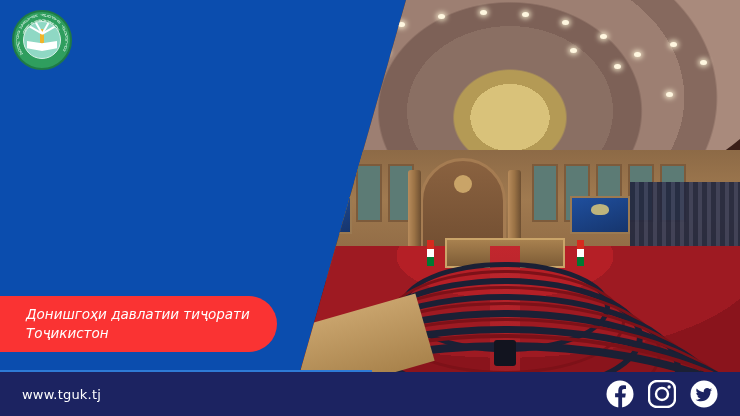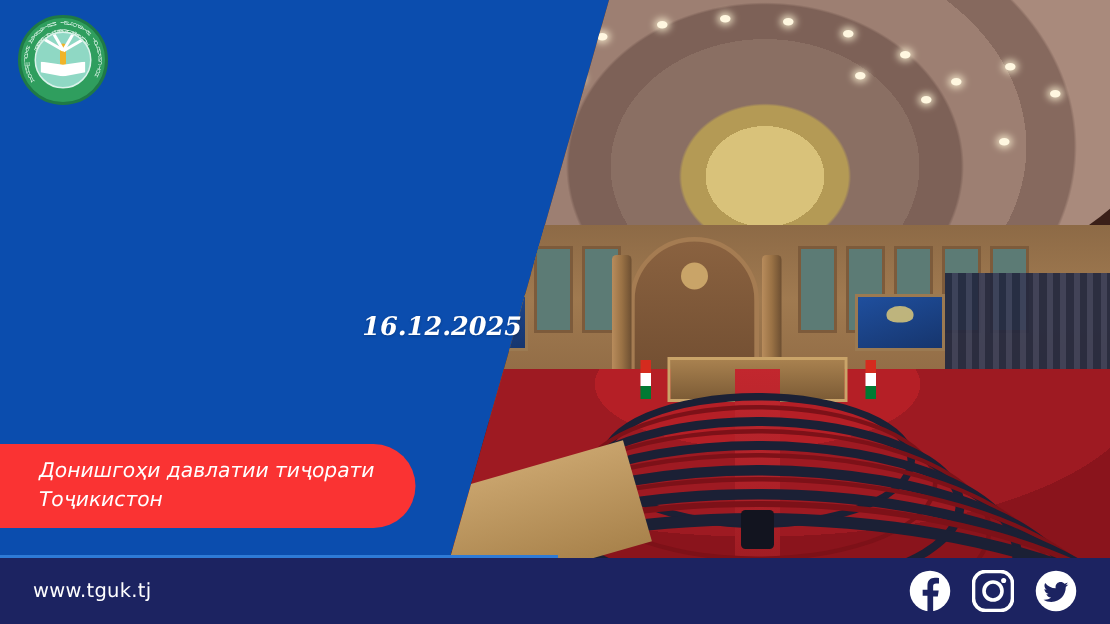--- a/index.html
+++ b/index.html
@@ -518,21 +518,20 @@
       <div class="logo-torch"></div>
       <div class="logo-ray" style="transform:rotate(-150deg);"></div>
       <div class="logo-ray" style="transform:rotate(-120deg);"></div>
       <div class="logo-ray" style="transform:rotate(-30deg);"></div>
       <div class="logo-ray" style="transform:rotate(-60deg);"></div>
       <div class="logo-book"></div>
     </div>
   </div>
 
 
-  <div class="date">16.12.2025</div>
 
   <div class="redbanner">
     <div class="redbanner-text">Донишгоҳи давлатии тиҷорати Тоҷикистон</div>
   </div>
 
   <div class="bar-top-line"></div>
 
   <div class="bottombar">
     <div class="site">www.tguk.tj</div>
 

